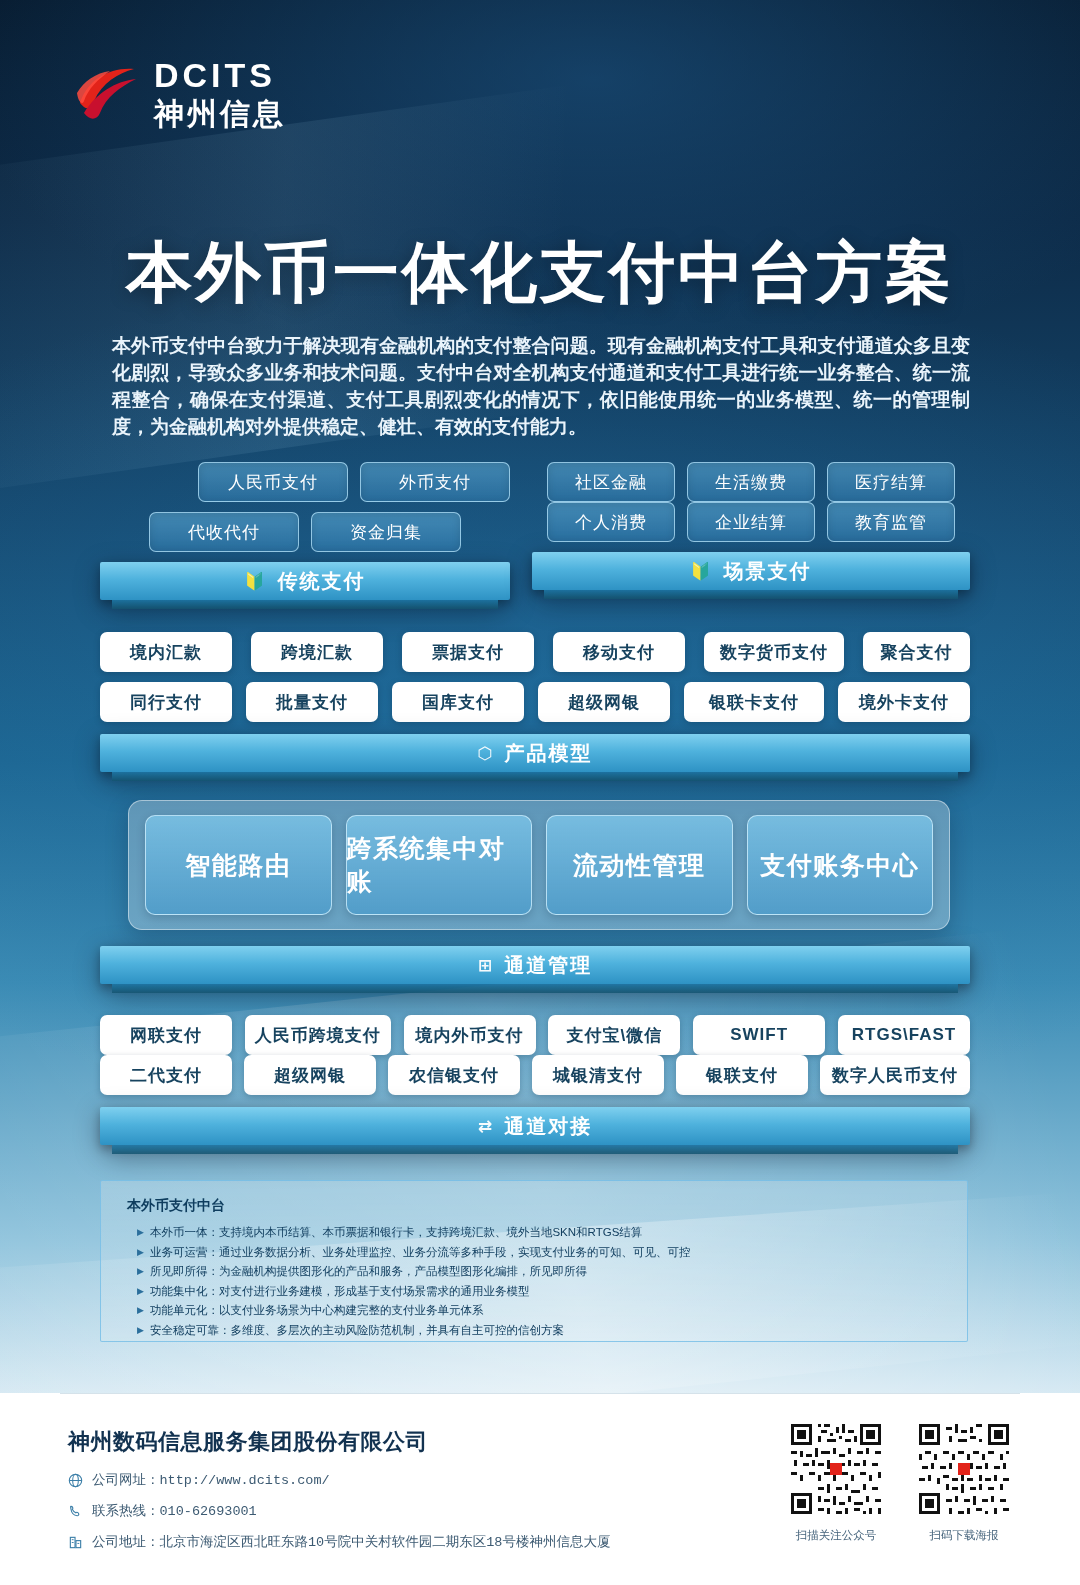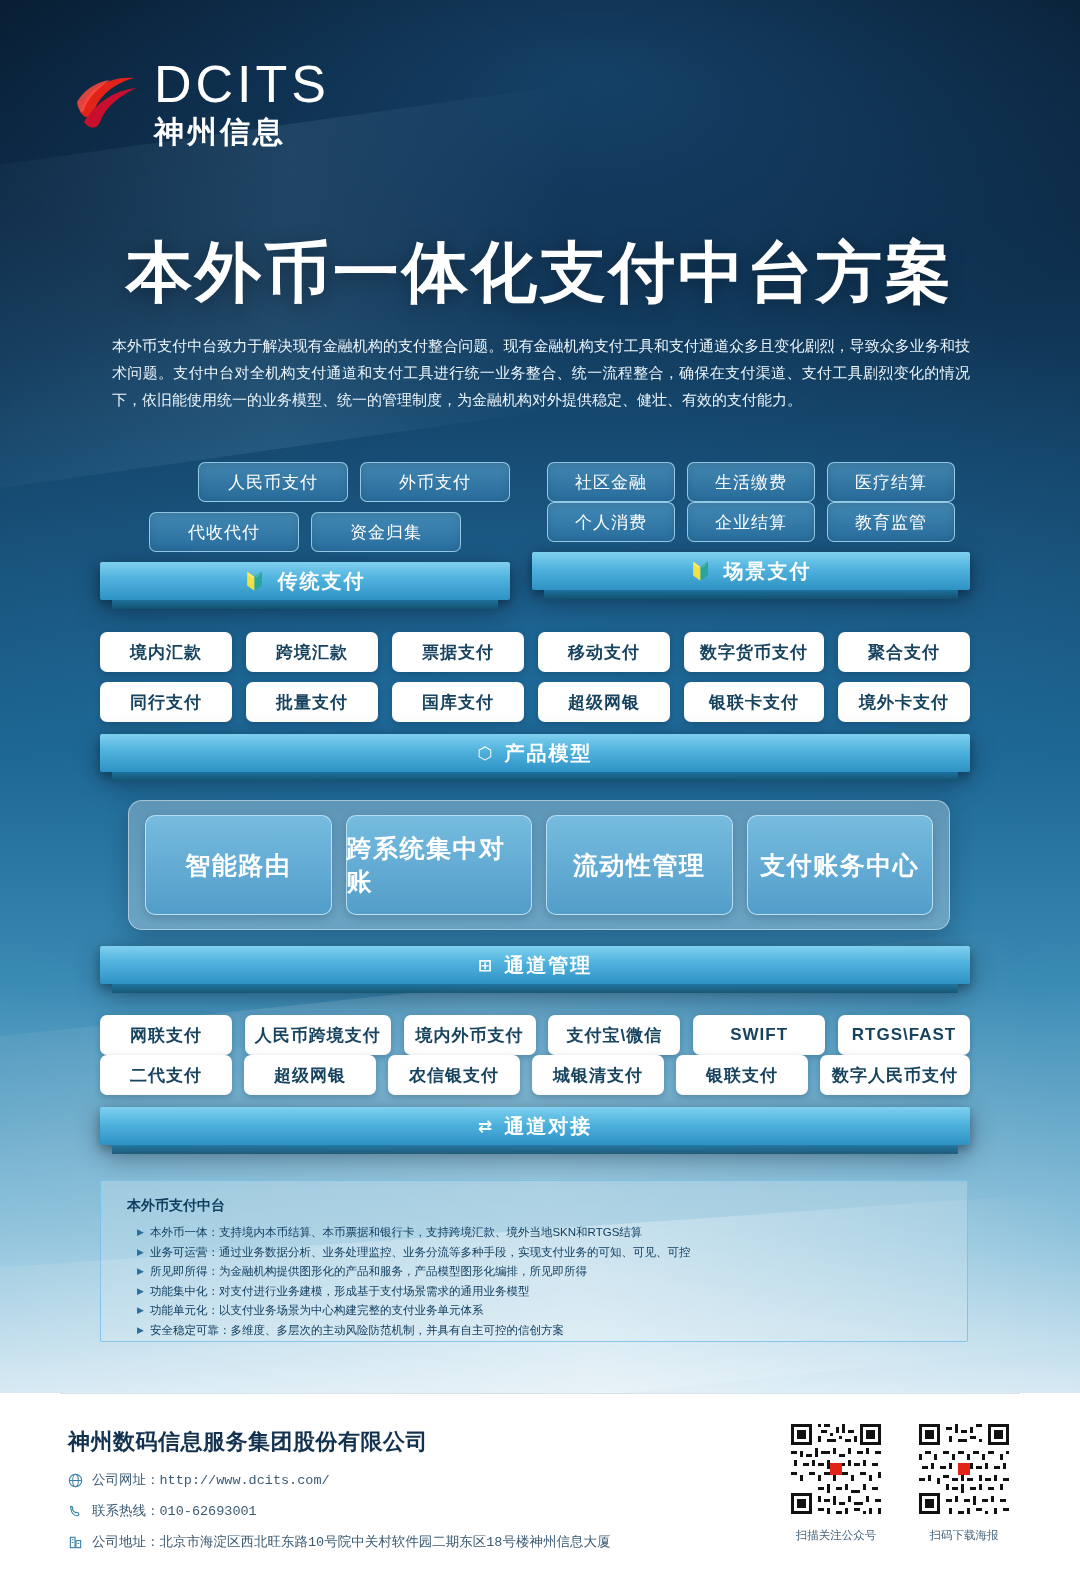--- a/index.html
+++ b/index.html
@@ -29,31 +29,31 @@
         background:linear-gradient(80deg, rgba(255,255,255,0) 0%, rgba(255,255,255,.18) 50%, rgba(255,255,255,0) 90%);
         transform:rotate(-6deg); }
   .s3 { top:1230px; left:-60px; width:1200px; height:300px;
         background:linear-gradient(75deg, rgba(255,255,255,0) 0%, rgba(255,255,255,.35) 55%, rgba(255,255,255,0) 95%);
         transform:rotate(-4deg); }
 
   
   .brand { position:absolute; top:58px; left:74px; display:flex; align-items:center; gap:14px; }
   .brand-mark { width:66px; height:62px; position:relative; }
   .brand-text { display:flex; flex-direction:column; line-height:1; }
-  .brand-en { font-size:52px; font-weight:400; letter-spacing:4px; color:#fff; }
+  .brand-en { font-size:34px; font-weight:700; letter-spacing:4px; color:#fff; }
   .brand-cn { font-size:30px; font-weight:700; letter-spacing:3px; color:#fff; margin-top:7px; }
 
   .title {
     position:absolute; top:228px; left:0; width:1080px; text-align:center;
     font-size:66px; font-weight:700; letter-spacing:3px; color:#fff;
     text-shadow:0 3px 18px rgba(0,0,0,.35);
   }
   .intro {
     position:absolute; top:332px; left:112px; width:858px;
-    font-size:15px; line-height:27px; color:#eaf4fb; text-align:justify; font-weight:400;
+    font-size:19px; line-height:27px; color:#eaf4fb; text-align:justify; font-weight:700;
   }
 
   
   .layer { position:absolute; }
   .pill-row { display:flex; gap:12px; }
   .pill {
     height:40px; display:flex; align-items:center; justify-content:center;
     border-radius:7px; font-size:17px; letter-spacing:1px; white-space:nowrap;
   }
   
@@ -193,21 +193,21 @@
     </div>
   </div>
 
   <div class="layer" style="left:100px; top:632px; width:870px;">
     <div class="pill-row" style="justify-content:space-between; margin-bottom:10px;">
       <div class="pill pill-white" style="width:132px;">境内汇款</div>
       <div class="pill pill-white" style="width:132px;">跨境汇款</div>
       <div class="pill pill-white" style="width:132px;">票据支付</div>
       <div class="pill pill-white" style="width:132px;">移动支付</div>
       <div class="pill pill-white" style="width:140px;">数字货币支付</div>
-      <div class="pill pill-white" style="width:132px;">聚合支付</div>
+      <div class="pill pill-white" style="width:107px;">聚合支付</div>
     </div>
     <div class="pill-row" style="justify-content:space-between;">
       <div class="pill pill-white" style="width:132px;">同行支付</div>
       <div class="pill pill-white" style="width:132px;">批量支付</div>
       <div class="pill pill-white" style="width:132px;">国库支付</div>
       <div class="pill pill-white" style="width:132px;">超级网银</div>
       <div class="pill pill-white" style="width:140px;">银联卡支付</div>
       <div class="pill pill-white" style="width:132px;">境外卡支付</div>
     </div>
     <div class="slab-wrap" style="margin-top:12px;">

